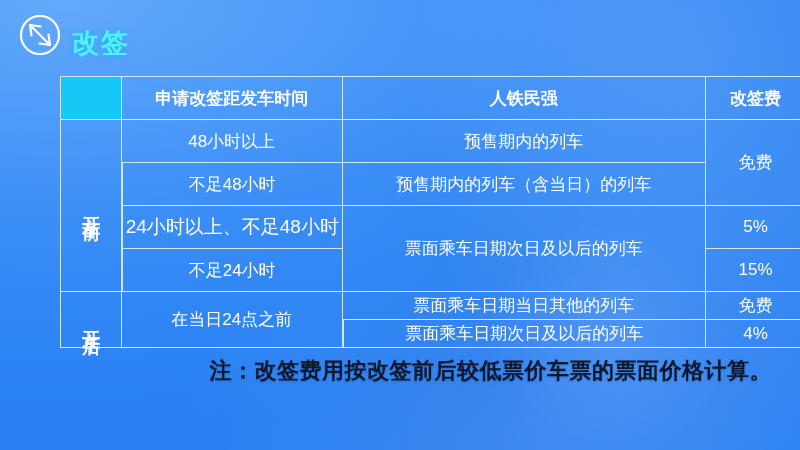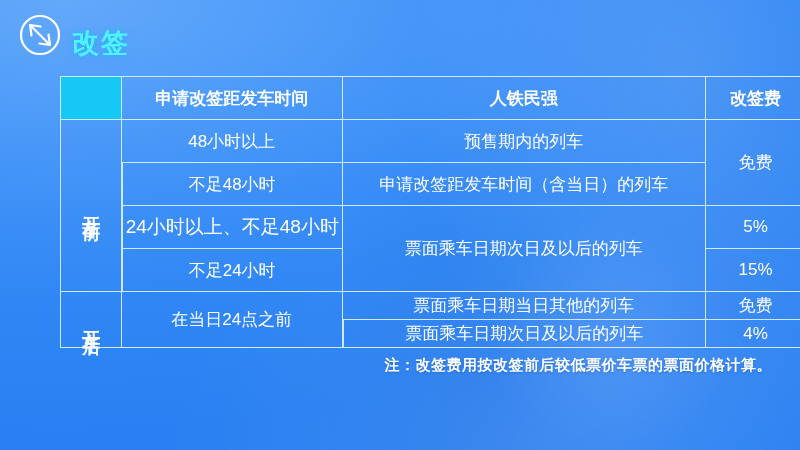--- a/index.html
+++ b/index.html
@@ -117,22 +117,22 @@
     display:inline-block;
   }
   .r-when{height:38px;font-size:18px;white-space:nowrap;}
   .r-when.tight{font-size:19px;}
   .r-train{font-size:17.5px;}
   .r-fee{font-size:18px;}
 
   
   .footnote{
     position:absolute;right:28px;top:356px;
-    color:#ffffff;
-    font-size:15px;
+    color:#0f172a;
+    font-size:22px;
     font-weight:bold;
     letter-spacing:.5px;
     white-space:nowrap;
     text-shadow:0 1px 2px rgba(0,60,150,.35);
   }
 
   
   .wm{
     position:absolute;left:0;right:0;bottom:16px;
     display:flex;flex-direction:column;align-items:center;gap:4px;
@@ -202,21 +202,21 @@
           <td rowspan="4">
             <span class="vert">开车前</span>
           </td>
           <td class="r-when">48小时以上</td>
           <td class="r-train">预售期内的列车</td>
           <td class="r-fee" rowspan="2">免费</td>
         </tr>
 
         <tr>
           <td class="r-when">不足48小时</td>
-          <td class="r-train">申请改签距发车时间（含当日）的列车</td>
+          <td class="r-train">预售期内的列车（含当日）的列车</td>
         </tr>
 
         <tr>
           <td class="r-when tight">24小时以上、不足48小时</td>
           <td class="r-train" rowspan="2">票面乘车日期次日及以后的列车</td>
           <td class="r-fee">5%</td>
         </tr>
 
         <tr>
           <td class="r-when">不足24小时</td>

